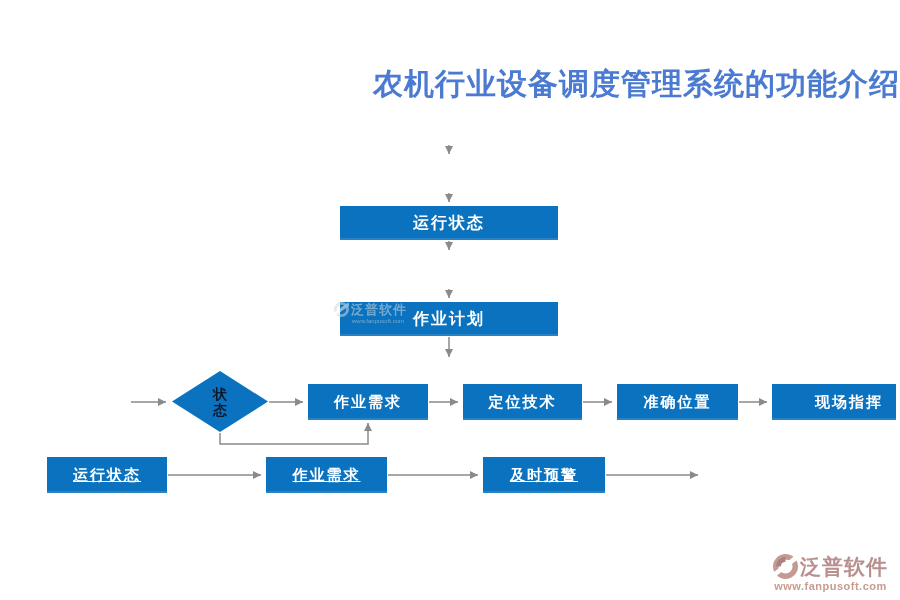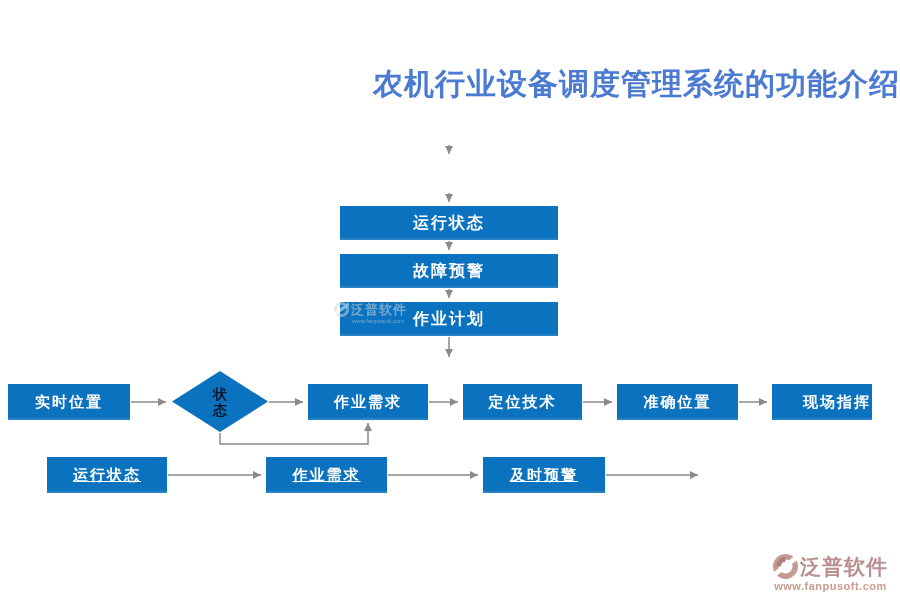--- a/index.html
+++ b/index.html
@@ -25,21 +25,21 @@
     box-shadow:inset 0 -2px 0 rgba(255,255,255,0.12);
     letter-spacing:2px;
   }
   .vbox{left:340px;width:218px;height:34px;font-size:16px;}
   .v0{top:110px}.v1{top:158px}.v2{top:206px}.v3{top:254px}.v4{top:302px}
   .hbox{top:384px;height:36px;font-size:15px;}
   .h0{left:8px;width:122px;}
   .h1{left:308px;width:120px;}
   .h2{left:463px;width:119px;}
   .h3{left:617px;width:121px;}
-  .h4{left:772px;width:100px;padding-left:30px;}
+  .h4{left:772px;width:124px;padding-left:30px;}
   .mbox{top:457px;height:36px;font-size:15px;text-decoration:underline;}
   .m0{left:47px;width:120px;}
   .m1{left:266px;width:121px;}
   .m2{left:483px;width:122px;}
   .m3{left:703px;width:122px;}
   .diamond{
     position:absolute;left:172px;top:371px;width:96px;height:61px;
     background:var(--node-blue);
     clip-path:polygon(50% 0,100% 50%,50% 100%,0 50%);
     display:flex;align-items:center;justify-content:center;
@@ -67,23 +67,20 @@
 </head>
 <body>
 
 <div class="canvas">
 
   <div class="page-title">农机行业设备调度管理系统的功能介绍</div>
 
   <div class="node vbox v2">
       <span>运行状态</span>
     </div>
-  <div class="node vbox v3">
-      <span>故障预警</span>
-    </div>
   <div class="node vbox v4">
       <span>作业计划</span>
     </div>
 
   <svg class="connectors" width="900" height="600">
     <defs>
       <marker id="ah" markerUnits="userSpaceOnUse" markerWidth="9" markerHeight="8" refX="8" refY="4" orient="auto">
         <path d="M0,0 L8,4 L0,8 Z" fill="#8a8a8a"></path>
       </marker>
     </defs>
@@ -98,23 +95,20 @@
       <line x1="429" y1="402" x2="458" y2="402" marker-end="url(#ah)"></line>
       <line x1="583" y1="402" x2="612" y2="402" marker-end="url(#ah)"></line>
       <line x1="739" y1="402" x2="767" y2="402" marker-end="url(#ah)"></line>
       <polyline points="220,433 220,444 368,444 368,423" marker-end="url(#ah)"></polyline>
       <line x1="168" y1="475" x2="261" y2="475" marker-end="url(#ah)"></line>
       <line x1="388" y1="475" x2="478" y2="475" marker-end="url(#ah)"></line>
       <line x1="606" y1="475" x2="698" y2="475" marker-end="url(#ah)"></line>
     </g>
   </svg>
 
-  <div class="node hbox h0">
-      <span>实时位置</span>
-    </div>
   <div class="diamond">
       <span class="lbl">状态</span>
     </div>
   <div class="node hbox h1">
       <span>作业需求</span>
     </div>
   <div class="node hbox h2">
       <span>定位技术</span>
     </div>
   <div class="node hbox h3">

